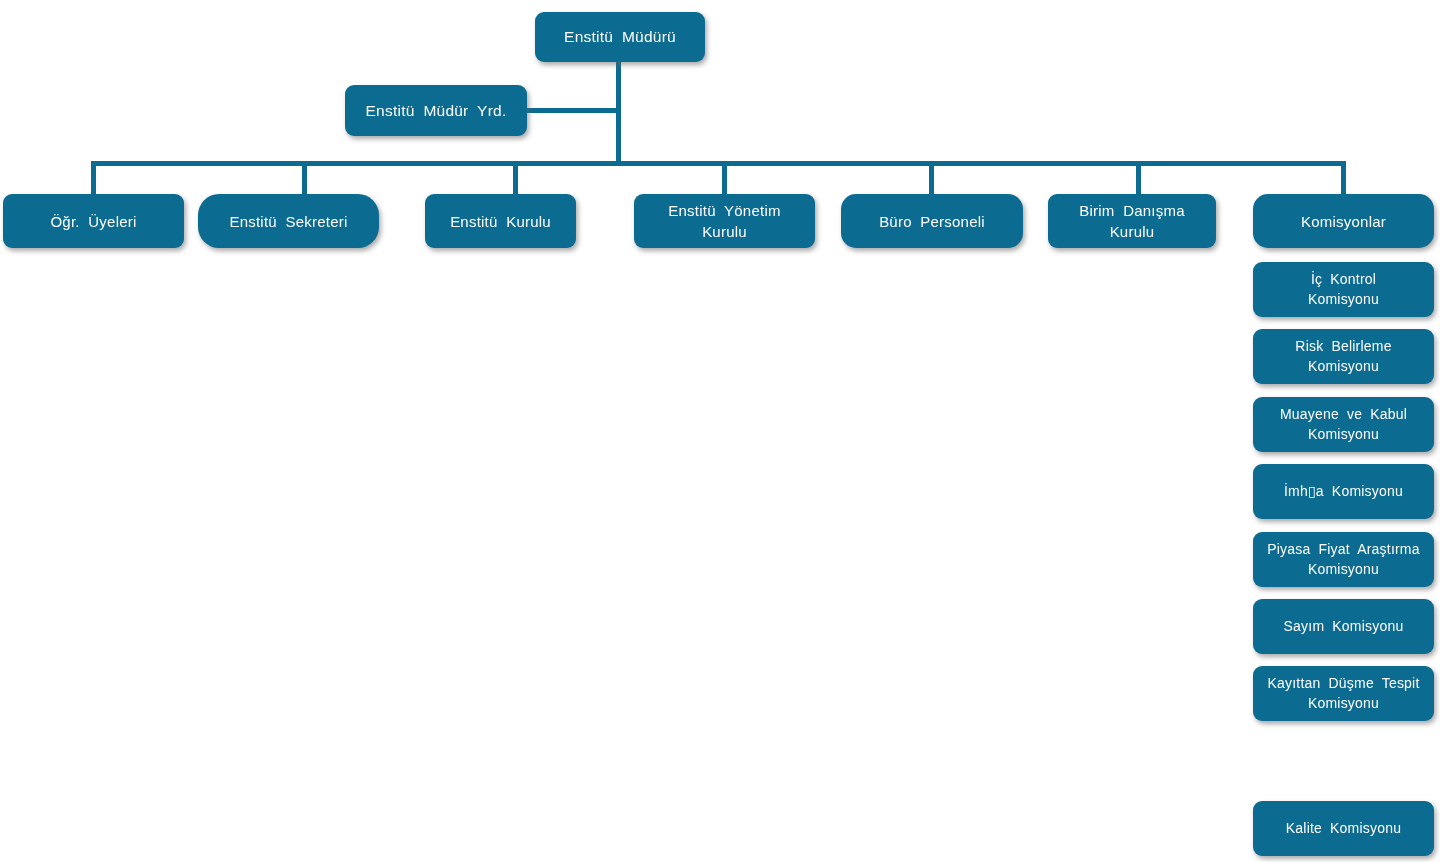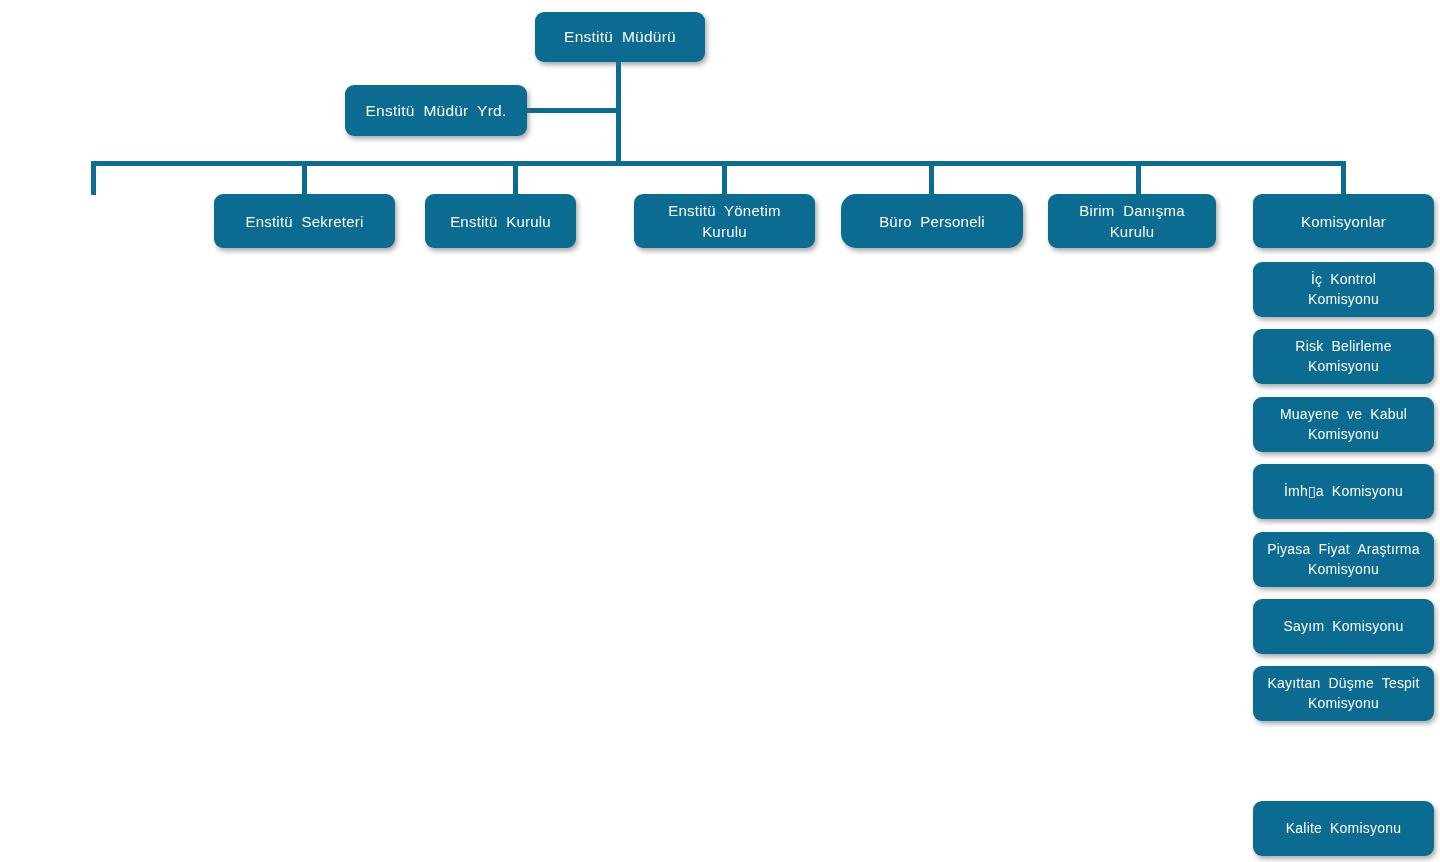--- a/index.html
+++ b/index.html
@@ -48,26 +48,26 @@
   .c-stub-3 { left: 513px; }
   .c-stub-4 { left: 722px; }
   .c-stub-5 { left: 929px; }
   .c-stub-6 { left: 1136px; }
   .c-stub-7 { left: 1341px; }
   
   .n-root      { left: 535px; top: 5px;  width: 170px; height: 50px; font-size: 15.5px; margin-top: 7px; }
   .n-assistant { left: 345px; top: 85px; width: 182px; height: 51px; font-size: 15.5px; }
   .row-node    { top: 194px; height: 54px; font-size: 15px; }
   .n-child-1 { left: 3px;    width: 181px; }
-  .n-child-2 { left: 214px;  width: 181px; }
+  .n-child-2 { left: 198px;  width: 181px; border-radius: 21px; }
   .n-child-3 { left: 425px;  width: 151px; }
   .n-child-4 { left: 634px;  width: 181px; }
   .n-child-5 { left: 841px;  width: 182px; border-radius: 15px; }
   .n-child-6 { left: 1048px; width: 168px; }
-  .n-child-7 { left: 1253px; width: 181px; }
+  .n-child-7 { left: 1253px; width: 181px; border-radius: 15px; }
   .stack-node { left: 1253px; width: 181px; height: 55px; font-size: 14px; padding: 16px 2px; }
   .n-com-1 { top: 262px; }
   .n-com-2 { top: 329px; }
   .n-com-3 { top: 397px; }
   .n-com-4 { top: 464px; }
   .n-com-5 { top: 532px; }
   .n-com-6 { top: 599px; }
   .n-com-7 { top: 666px; }
   .n-com-8 { top: 734px; }
   .n-com-9 { top: 801px; align-items: center; }
@@ -88,20 +88,23 @@
   <div class="connector c-stub c-stub-6"></div>
   <div class="connector c-stub c-stub-7"></div>
 
   <div class="node n-root">
     <span class="label">Enstitü Müdürü</span>
   </div>
   <div class="node n-assistant">
     <span class="label">Enstitü Müdür Yrd.</span>
   </div>
 
+  <div class="node row-node n-child-1">
+    <span class="label">Öğr. Üyeleri</span>
+  </div>
   <div class="node row-node n-child-2">
     <span class="label">Enstitü Sekreteri</span>
   </div>
   <div class="node row-node n-child-3">
     <span class="label">Enstitü Kurulu</span>
   </div>
   <div class="node row-node n-child-4">
     <span class="label">Enstitü Yönetim
 Kurulu</span>
   </div>

